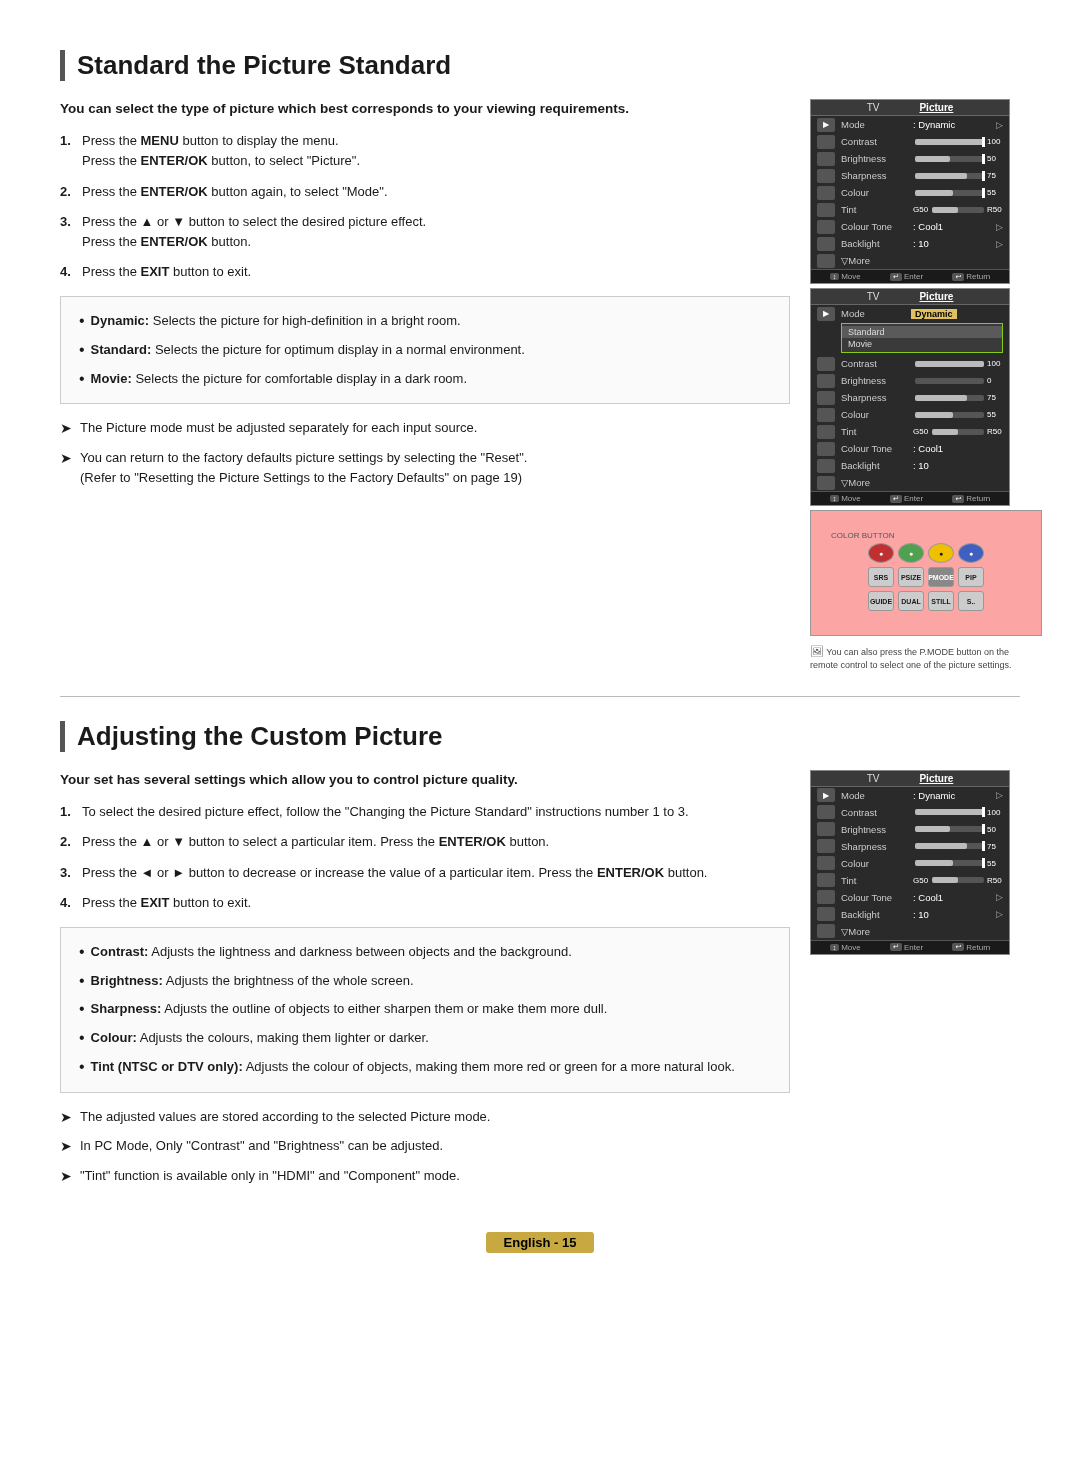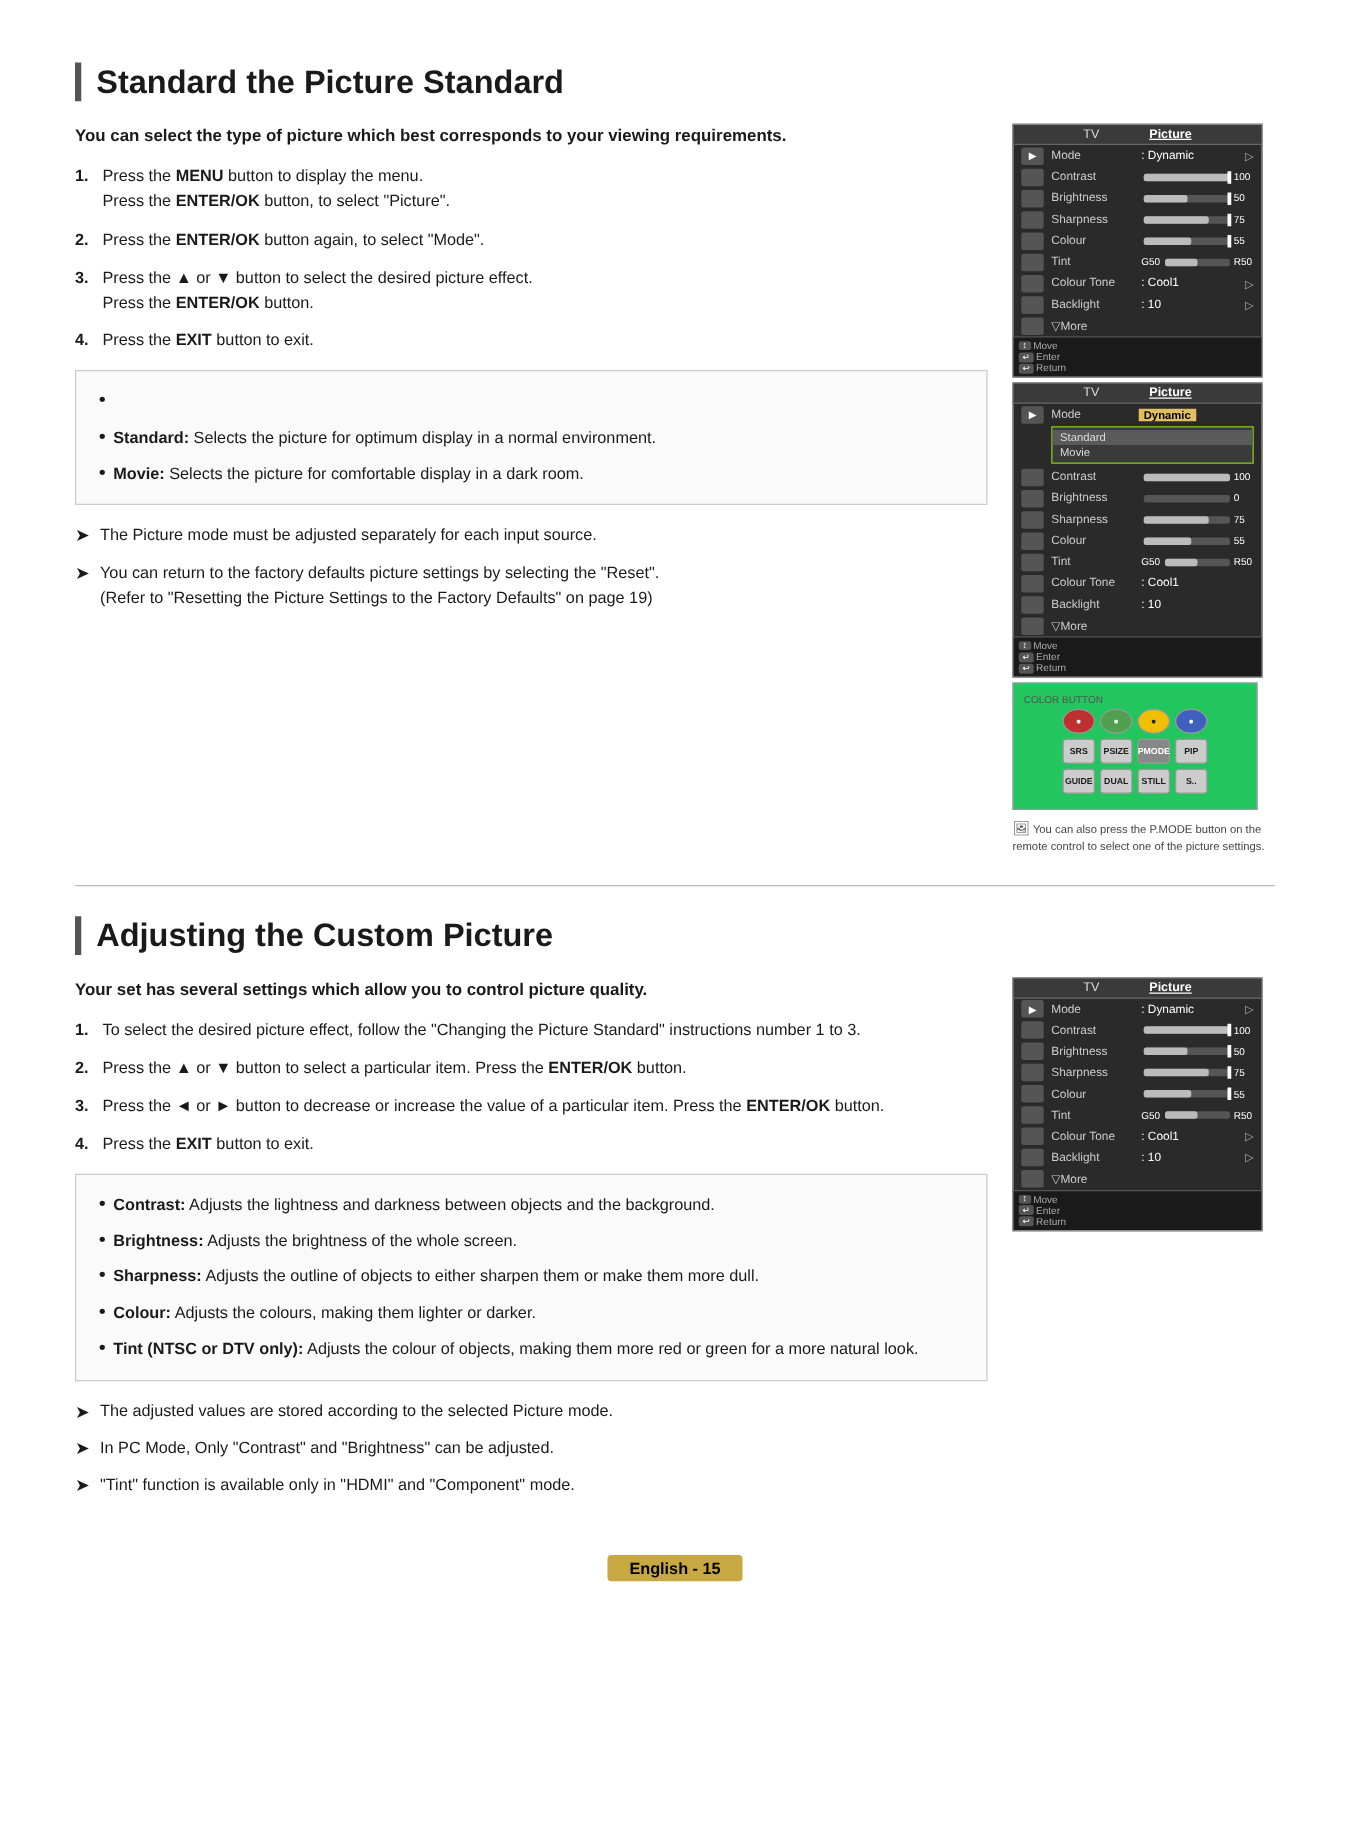--- a/index.html
+++ b/index.html
@@ -204,43 +204,42 @@
     }
 
     .tv-footer {
       display: flex;
       justify-content: space-around;
       background: #1a1a1a;
       padding: 2px 4px;
       font-size: 8px;
       color: #aaa;
       border-top: 1px solid #555;
-      flex-direction: column;
     }
 
     .tv-footer span {
       display: flex;
       align-items: center;
       gap: 2px;
     }
 
     .tv-footer .key-box {
       background: #555;
       border-radius: 2px;
       padding: 0 3px;
       color: #fff;
       font-size: 7px;
     }
 
     
     .remote-mockup {
-      width: 196px;
+      width: 232px;
       border: 1.5px solid #999;
-      background: #22c55e;
-      padding: 8px;
+      background: #fca5a5;
+      padding: 20px;
       font-size: 9px;
       text-align: center;
     }
 
     .remote-top-row {
       display: flex;
       gap: 4px;
       justify-content: center;
       margin-bottom: 4px;
     }
@@ -336,20 +335,21 @@
         <span class="step-num">4.</span>
         <span>
           Press the <b>EXIT</b> button to exit.
         </span>
       </li>
     </ol>
 
     <ul class="bullet-notes">
       <li>
         <span class="bullet-dot">•</span>
+        <span><b>Dynamic:</b> Selects the picture for high-definition in a bright room.</span>
       </li>
       <li>
         <span class="bullet-dot">•</span>
         <span><b>Standard:</b> Selects the picture for optimum display in a normal environment.</span>
       </li>
       <li>
         <span class="bullet-dot">•</span>
         <span><b>Movie:</b> Selects the picture for comfortable display in a dark room.</span>
       </li>
     </ul>

